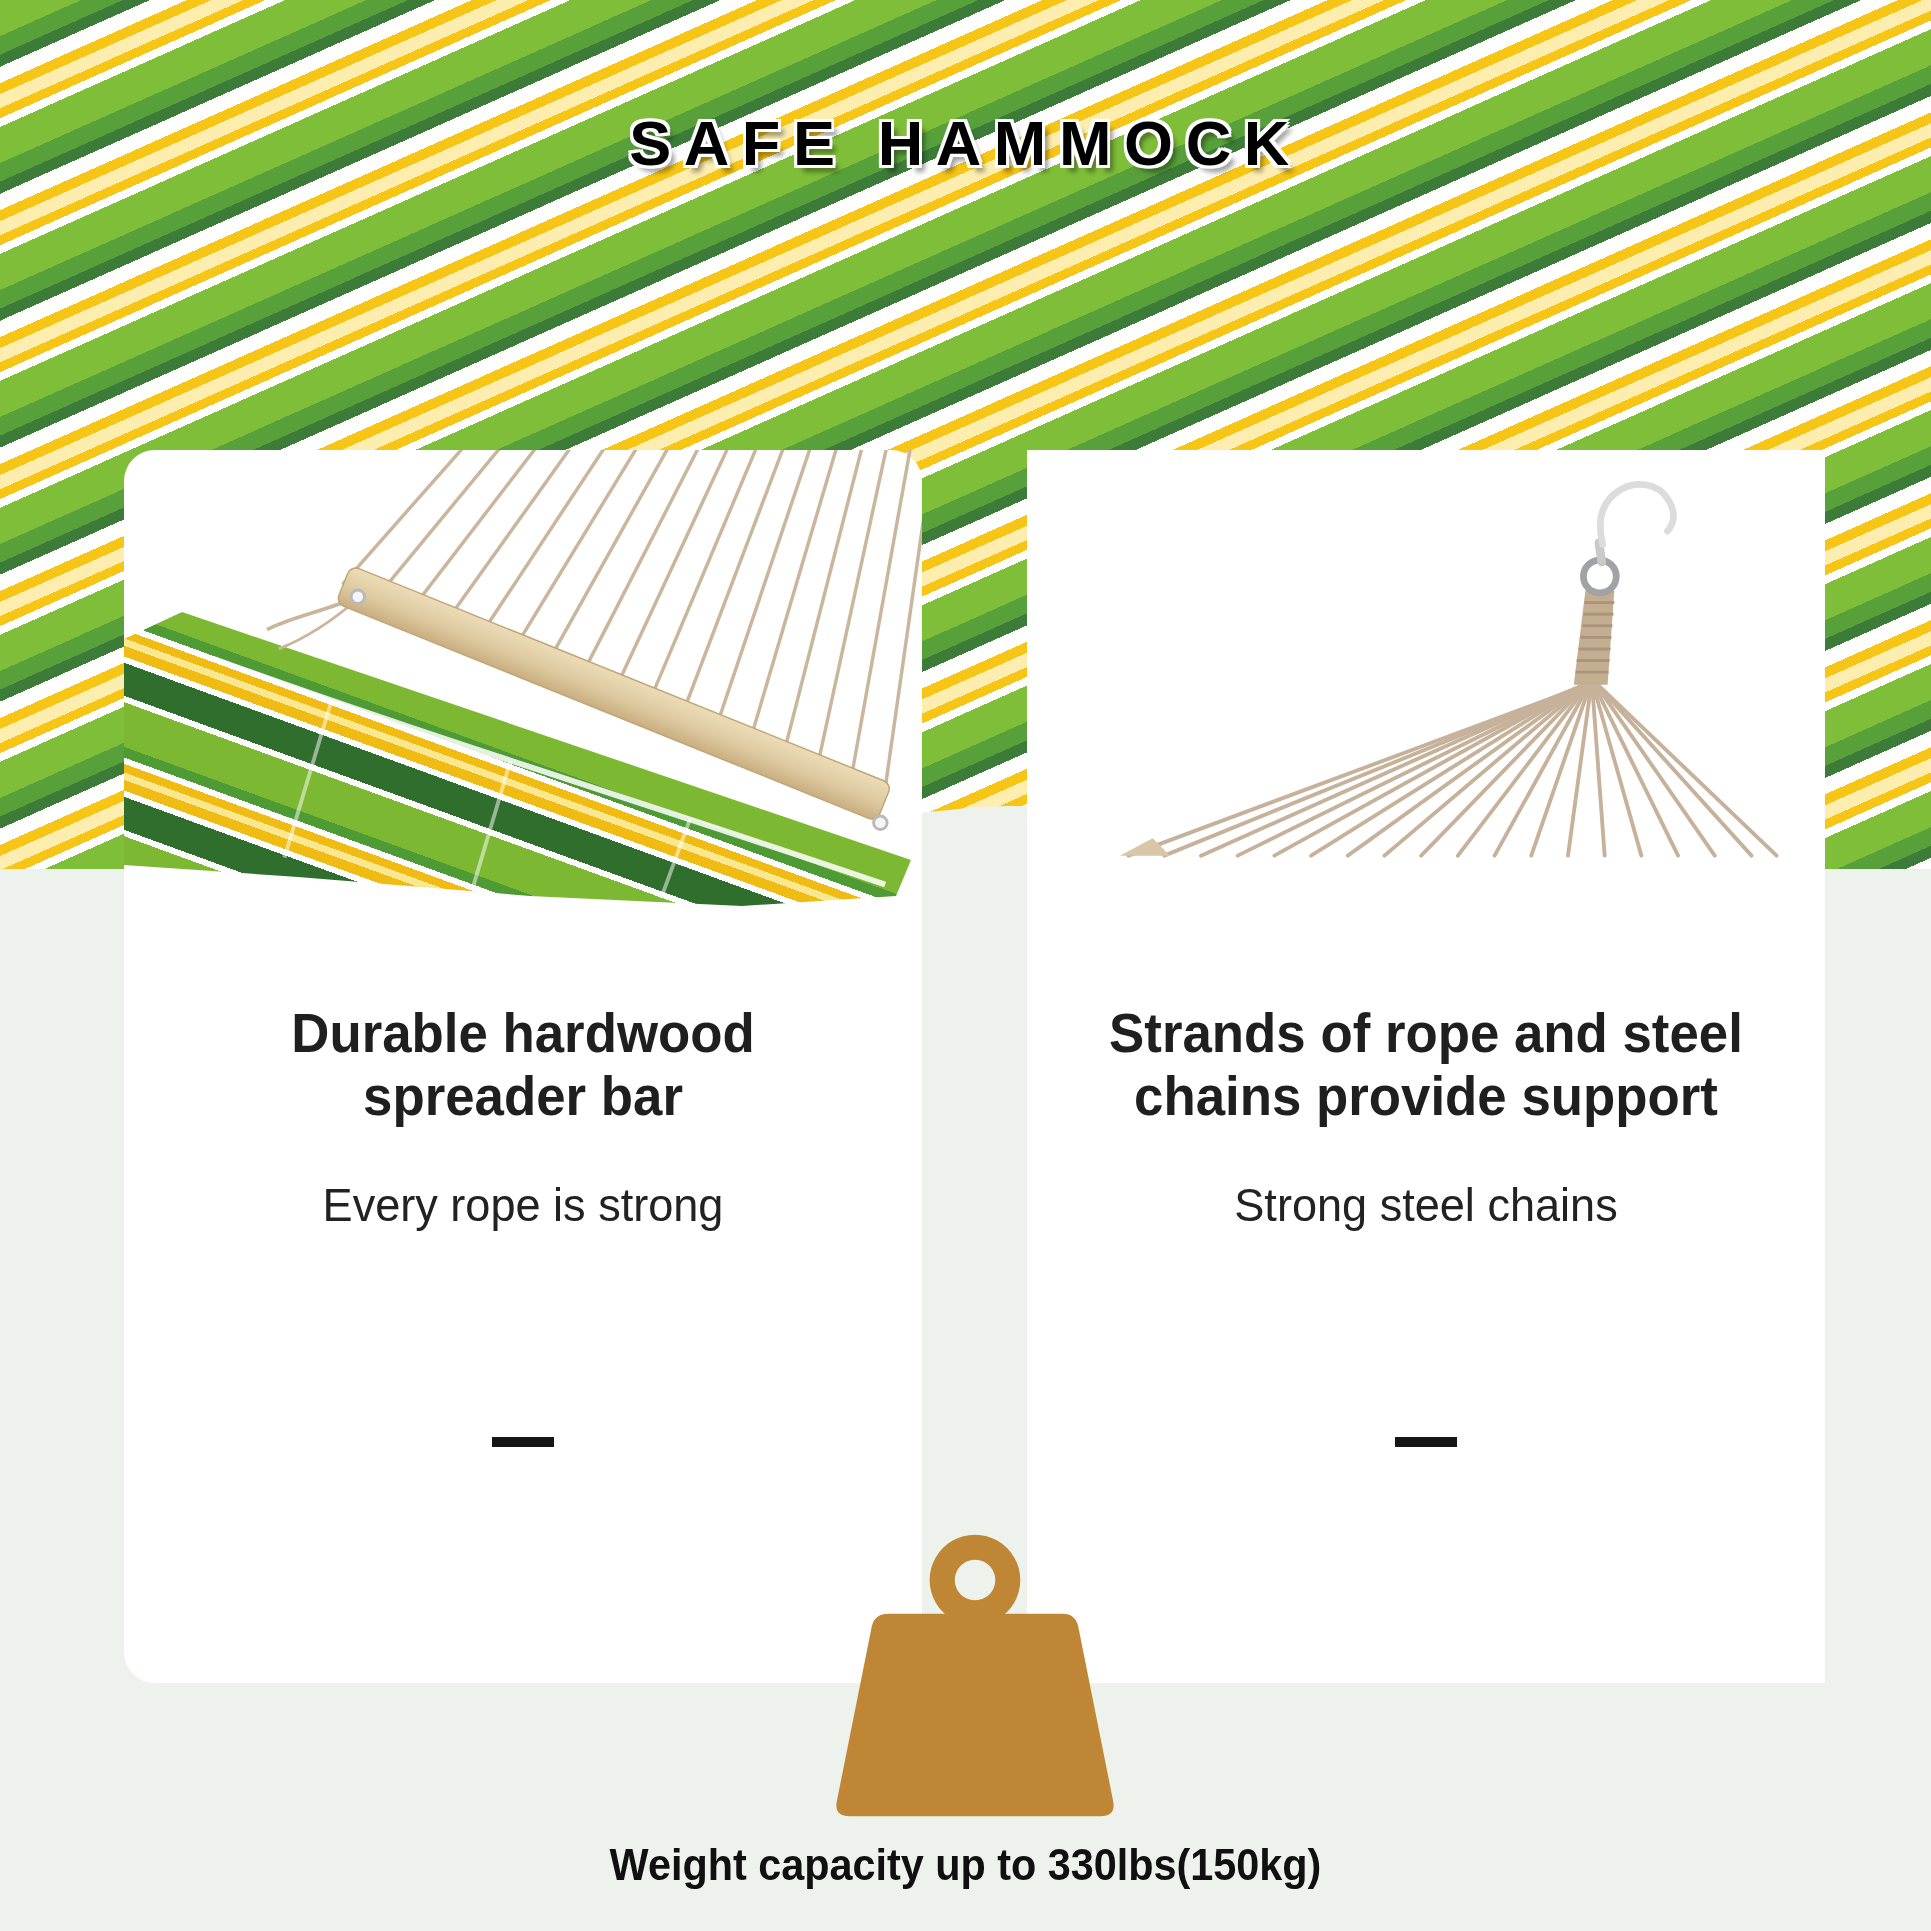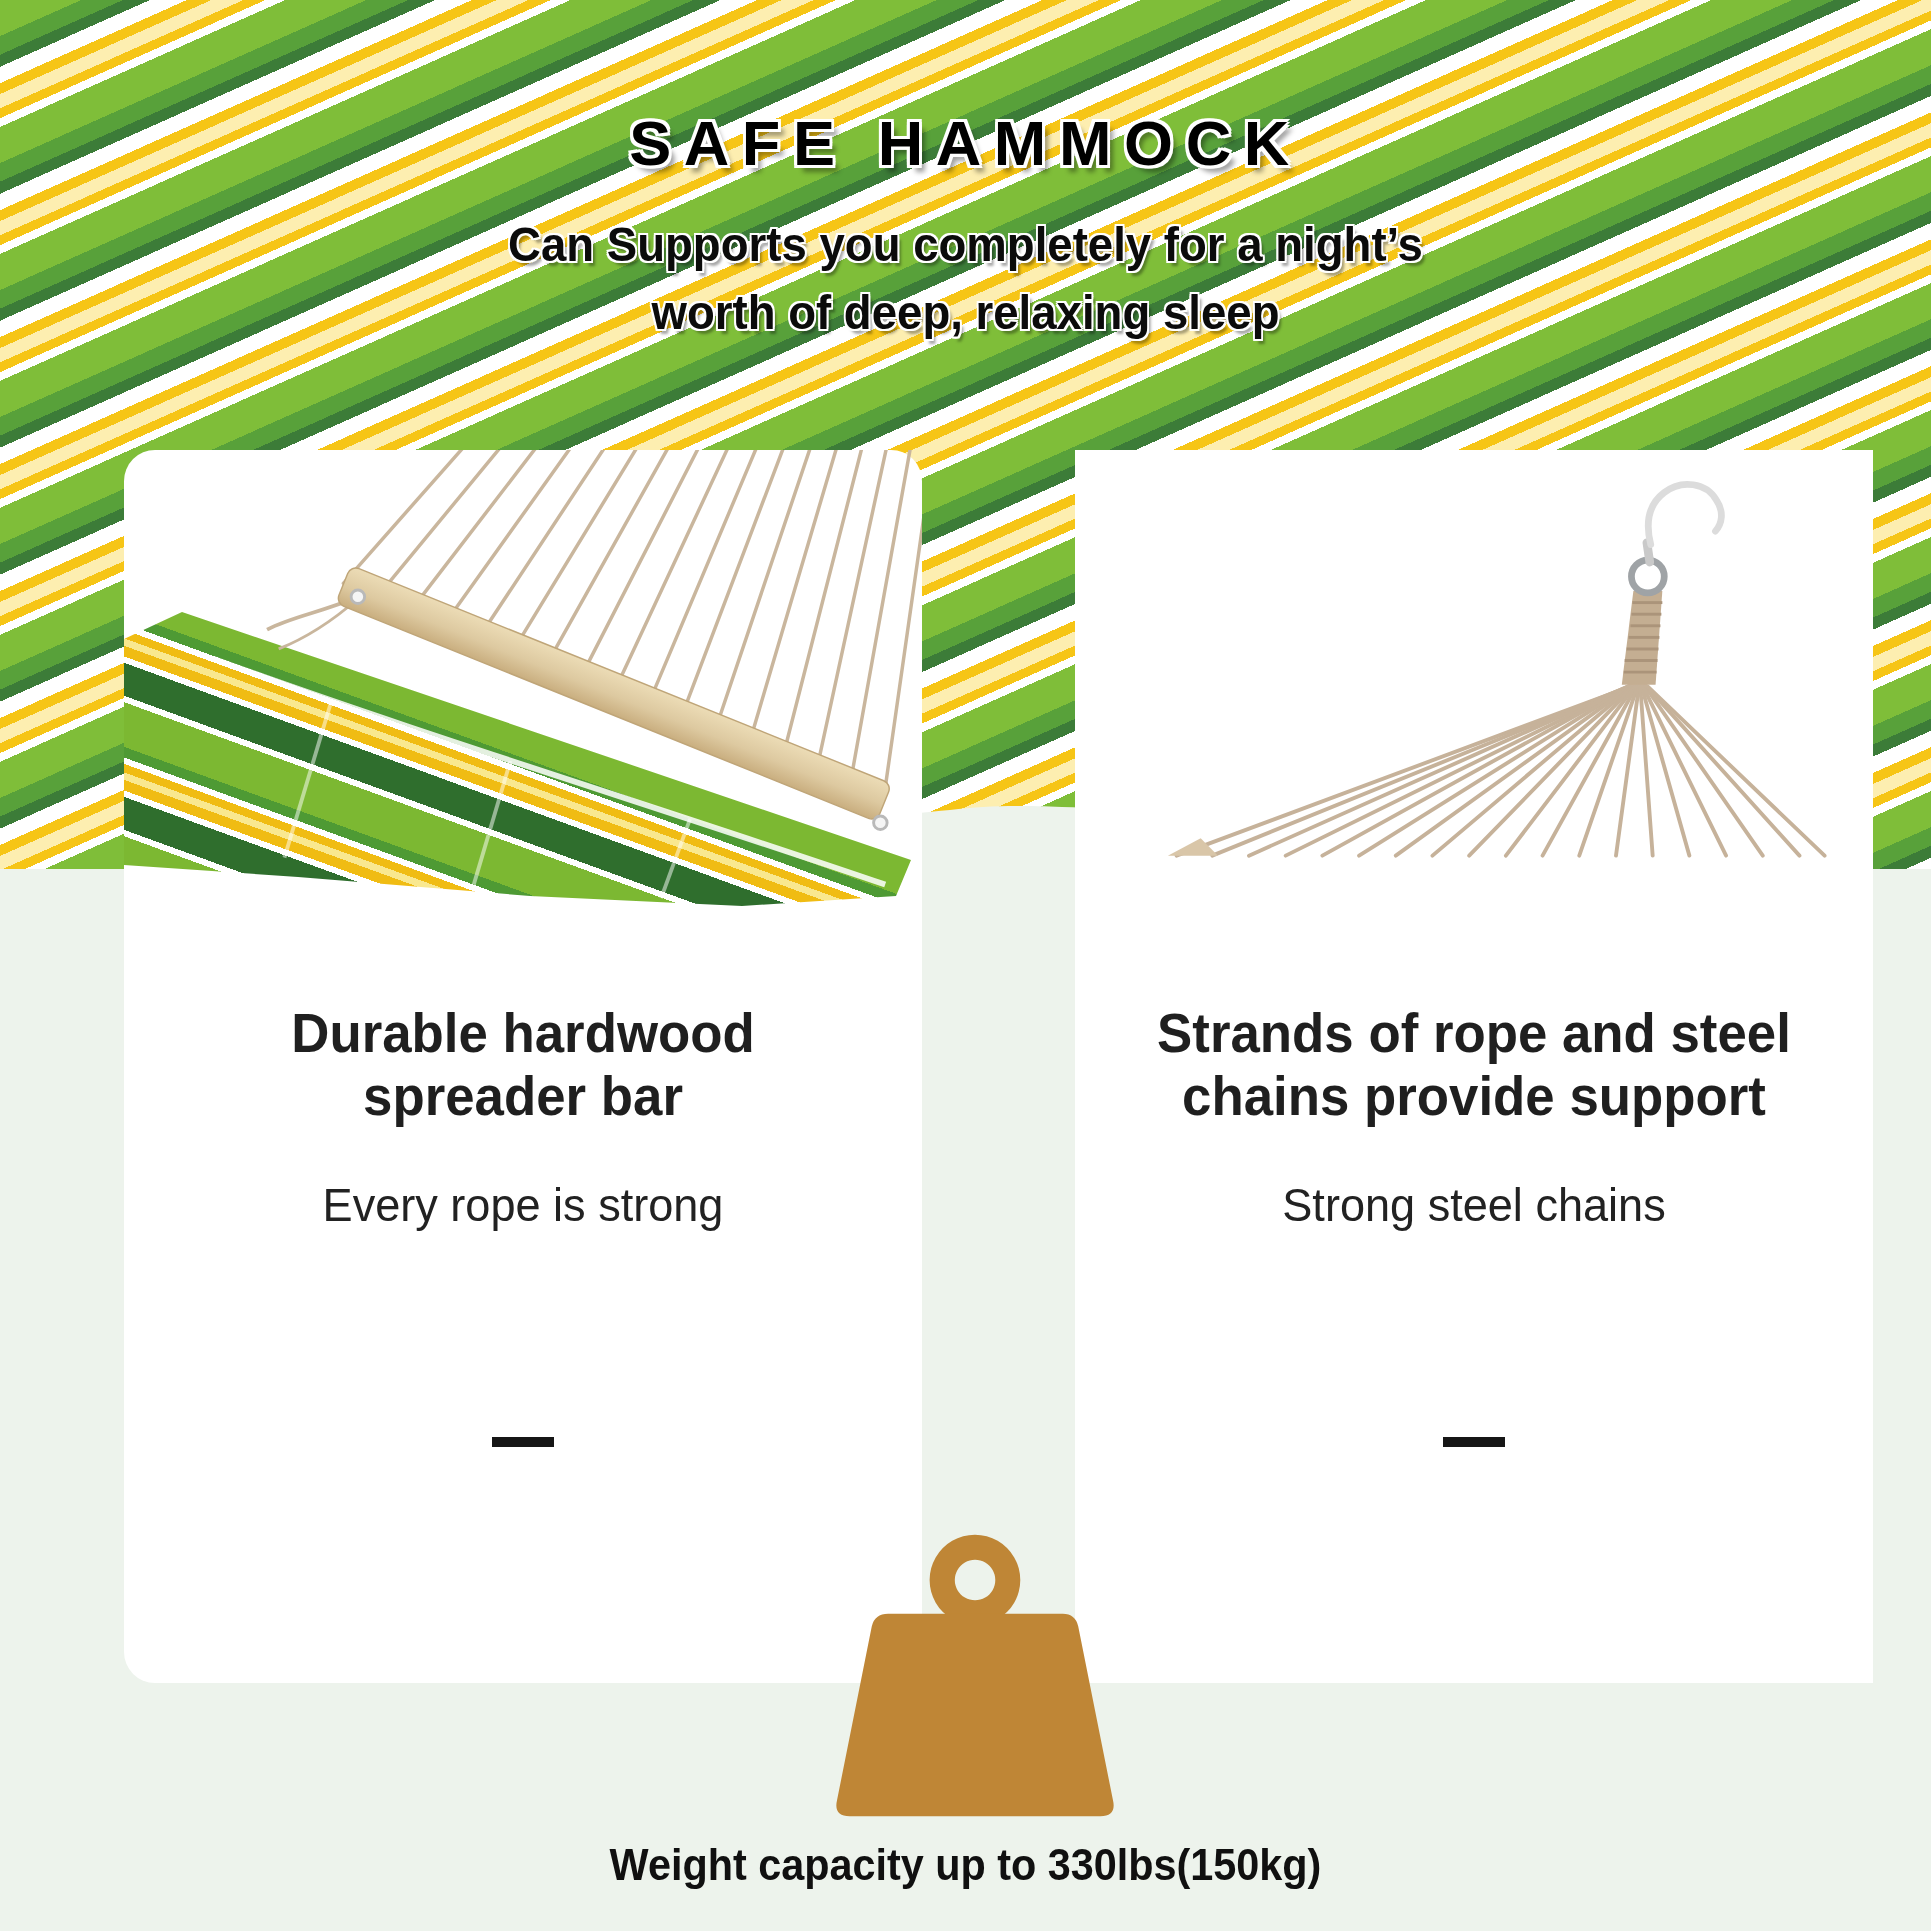--- a/index.html
+++ b/index.html
@@ -36,21 +36,21 @@
   .hero-sub .line{
     display:block;transform:scaleX(0.93);transform-origin:center;
     text-shadow:-1.9px -1.9px 0 #fff,1.9px -1.9px 0 #fff,-1.9px 1.9px 0 #fff,1.9px 1.9px 0 #fff,
                  0 -1.9px 0 #fff,0 1.9px 0 #fff,-1.9px 0 0 #fff,1.9px 0 0 #fff,
                  3.9px 4.8px 2.9px rgba(0,0,0,0.35);
   }
 
   
   .card{position:absolute;top:450px;width:798px;height:1233px;background:#ffffff;}
   .card-left{left:124px;border-radius:31px;}
-  .card-right{left:1027px;margin-left:48px;}
+  .card-right{left:1027px;}
   .photo{position:absolute;top:0;left:0;width:798px;height:565px;overflow:hidden;}
   .cushion{
     position:absolute;top:0;left:0;width:798px;height:565px;
     background:repeating-linear-gradient(20deg,
       #7cb832 0px,#7cb832 42px,
       #ffffff 42px,#ffffff 48px,
       #2f6e2d 48px,#2f6e2d 79px,
       #ffffff 79px,#ffffff 85px,
       #f0bc13 85px,#f0bc13 95px,
       #f9e88f 95px,#f9e88f 102px,
@@ -86,24 +86,20 @@
   }
 </style>
 </head>
 <body>
 
 <div class="stage">
 
   <div class="hero-stripes"></div>
 
   <div class="hero-title">SAFE HAMMOCK</div>
-  <div class="hero-sub">
-    <span class="line">Can Supports you completely for a night’s</span>
-    <span class="line">worth of deep, relaxing sleep</span>
-  </div>
 
   <section class="card card-left">
     <div class="photo">
       <div class="cushion"></div>
       <svg width="798" height="565" viewBox="0 0 826 585">
 
         <path d="M92,216 C300,292 560,372 788,450" fill="none" stroke="#ffffff" stroke-width="6" opacity="0.85"></path>
         <path d="M214,262 L166,422" stroke="rgba(255,255,255,0.5)" stroke-width="4" fill="none"></path>
         <path d="M400,322 L362,450" stroke="rgba(255,255,255,0.5)" stroke-width="4" fill="none"></path>
         <path d="M586,382 L556,464" stroke="rgba(255,255,255,0.5)" stroke-width="4" fill="none"></path>

